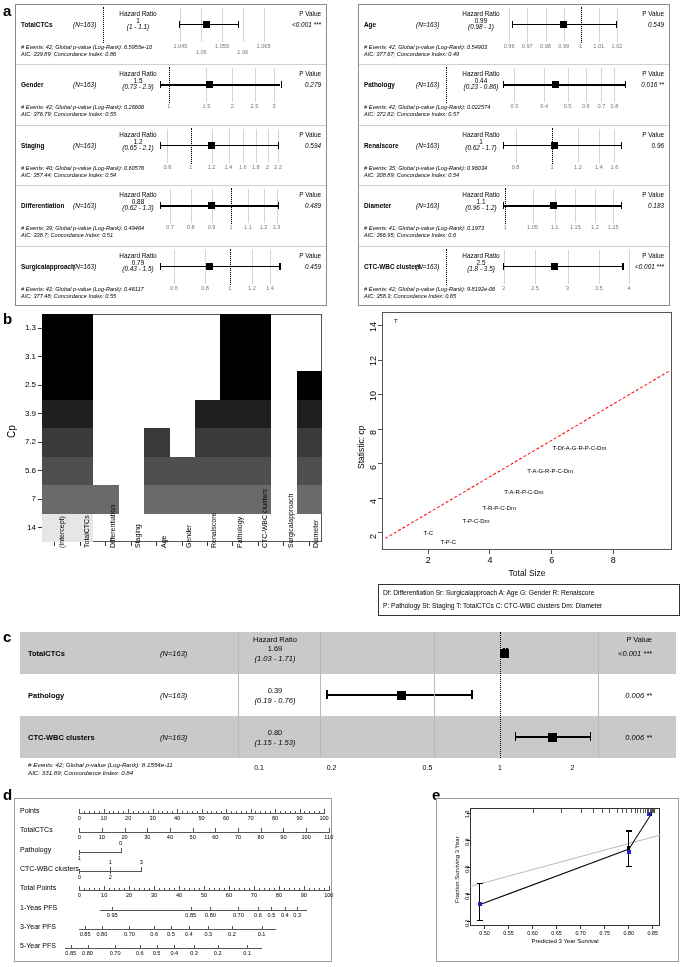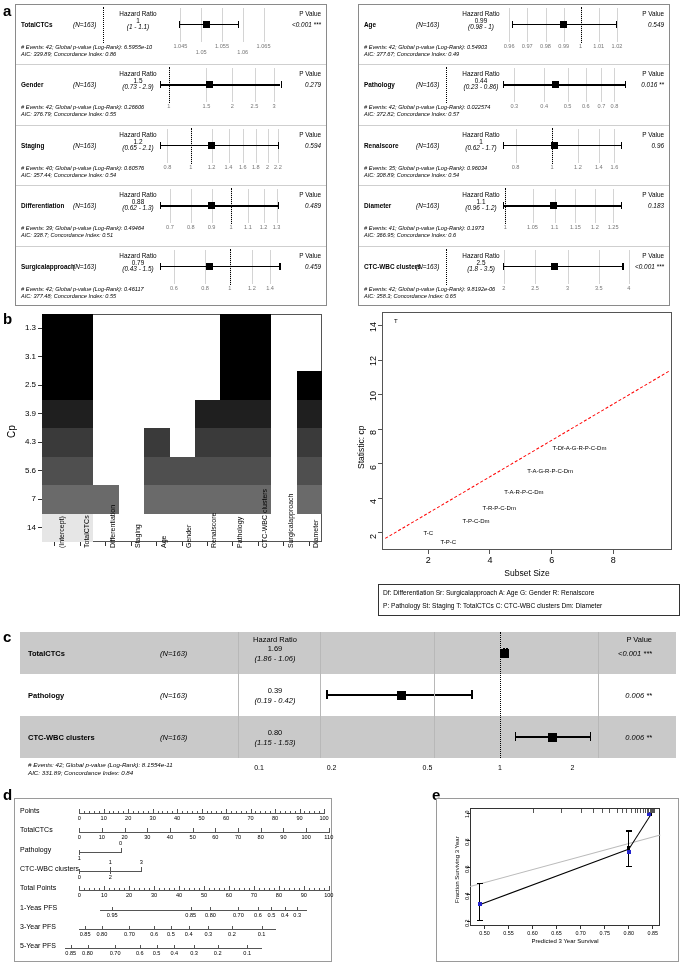--- a/index.html
+++ b/index.html
@@ -350,21 +350,21 @@
     <div style="position:absolute;left:38px;top:413.25px;width:4px;height:1px;background:#333;"></div>
     <div style="position:absolute;left:8px;top:408.75px;width:28px;text-align:right;font-size:8px;">3.9</div>
     <div class="hm-cell" style="left:42px;top:428px;width:25.854545454545452px;height:28.9px;background:#3a3a3a;"></div>
     <div class="hm-cell" style="left:67.45454545454545px;top:428px;width:25.854545454545452px;height:28.9px;background:#3a3a3a;"></div>
     <div class="hm-cell" style="left:143.8181818181818px;top:428px;width:25.854545454545452px;height:28.9px;background:#3a3a3a;"></div>
     <div class="hm-cell" style="left:194.72727272727272px;top:428px;width:25.854545454545452px;height:28.9px;background:#3a3a3a;"></div>
     <div class="hm-cell" style="left:220.1818181818182px;top:428px;width:25.854545454545452px;height:28.9px;background:#3a3a3a;"></div>
     <div class="hm-cell" style="left:245.63636363636363px;top:428px;width:25.854545454545452px;height:28.9px;background:#3a3a3a;"></div>
     <div class="hm-cell" style="left:296.5454545454545px;top:428px;width:25.854545454545452px;height:28.9px;background:#3a3a3a;"></div>
     <div style="position:absolute;left:38px;top:441.75px;width:4px;height:1px;background:#333;"></div>
-    <div style="position:absolute;left:8px;top:437.25px;width:28px;text-align:right;font-size:8px;">4.3</div>
+    <div style="position:absolute;left:8px;top:437.25px;width:28px;text-align:right;font-size:8px;">7.2</div>
     <div class="hm-cell" style="left:42px;top:456.5px;width:25.854545454545452px;height:28.9px;background:#4f4f4f;"></div>
     <div class="hm-cell" style="left:67.45454545454545px;top:456.5px;width:25.854545454545452px;height:28.9px;background:#4f4f4f;"></div>
     <div class="hm-cell" style="left:143.8181818181818px;top:456.5px;width:25.854545454545452px;height:28.9px;background:#4f4f4f;"></div>
     <div class="hm-cell" style="left:169.27272727272725px;top:456.5px;width:25.854545454545452px;height:28.9px;background:#4f4f4f;"></div>
     <div class="hm-cell" style="left:194.72727272727272px;top:456.5px;width:25.854545454545452px;height:28.9px;background:#4f4f4f;"></div>
     <div class="hm-cell" style="left:220.1818181818182px;top:456.5px;width:25.854545454545452px;height:28.9px;background:#4f4f4f;"></div>
     <div class="hm-cell" style="left:245.63636363636363px;top:456.5px;width:25.854545454545452px;height:28.9px;background:#4f4f4f;"></div>
     <div class="hm-cell" style="left:296.5454545454545px;top:456.5px;width:25.854545454545452px;height:28.9px;background:#4f4f4f;"></div>
     <div style="position:absolute;left:38px;top:470.25px;width:4px;height:1px;background:#333;"></div>
     <div style="position:absolute;left:8px;top:465.75px;width:28px;text-align:right;font-size:8px;">5.6</div>
@@ -433,43 +433,43 @@
     <div style="position:absolute;left:378px;top:463.268115942029px;width:4px;height:1px;background:#555;"></div>
     <div style="position:absolute;left:368px;top:469.768115942029px;transform:rotate(-90deg);transform-origin:0 0;font-size:9px;">6</div>
     <div style="position:absolute;left:378px;top:428.7753623188406px;width:4px;height:1px;background:#555;"></div>
     <div style="position:absolute;left:368px;top:435.2753623188406px;transform:rotate(-90deg);transform-origin:0 0;font-size:9px;">8</div>
     <div style="position:absolute;left:378px;top:394.28260869565213px;width:4px;height:1px;background:#555;"></div>
     <div style="position:absolute;left:368px;top:400.78260869565213px;transform:rotate(-90deg);transform-origin:0 0;font-size:9px;">10</div>
     <div style="position:absolute;left:378px;top:359.78985507246375px;width:4px;height:1px;background:#555;"></div>
     <div style="position:absolute;left:368px;top:366.28985507246375px;transform:rotate(-90deg);transform-origin:0 0;font-size:9px;">12</div>
     <div style="position:absolute;left:378px;top:325.2971014492754px;width:4px;height:1px;background:#555;"></div>
     <div style="position:absolute;left:368px;top:331.7971014492754px;transform:rotate(-90deg);transform-origin:0 0;font-size:9px;">14</div>
-    <div class="cp-ax" style="left:497px;top:568px;width:60px;text-align:center;font-weight:normal;">Subset Size</div>
+    <div class="cp-ax" style="left:497px;top:568px;width:60px;text-align:center;font-weight:normal;">Total Size</div>
     <div class="cp-ax" style="left:356px;top:469px;transform:rotate(-90deg);transform-origin:0 0;">Statistic: cp</div>
     <div style="position:absolute;left:378px;top:584px;width:302px;height:32px;border:1px solid #333;background:#fff;"></div>
     <div style="position:absolute;left:383px;top:589px;width:292px;font-size:6.6px;">Df: Differentiation  Sr: Surgicalapproach   A: Age  G: Gender    R: Renalscore</div>
     <div style="position:absolute;left:383px;top:602px;width:292px;font-size:6.6px;">P: Pathology  St: Staging  T: TotalCTCs  C: CTC-WBC clusters  Dm: Diameter</div>
   </div>
 
 <div class="panel-letter" style="left:3px; top:628px;">c</div>
 <div id="panel-c">
     <div style="position:absolute;left:20px;top:632px;width:656px;height:42px;background:#c9c9c9;"></div>
     <div style="position:absolute;left:28px;top:649px;font-size:7.5px;font-weight:bold;">TotalCTCs</div>
     <div style="position:absolute;left:160px;top:649px;font-size:7.5px;font-style:italic;">(N=163)</div>
     <div style="position:absolute;left:230px;top:644px;width:90px;text-align:center;font-size:7.5px;">1.69</div>
-    <div style="position:absolute;left:230px;top:654px;width:90px;text-align:center;font-size:7.5px;font-style:italic;">(1.86 - 1.06)</div>
+    <div style="position:absolute;left:230px;top:654px;width:90px;text-align:center;font-size:7.5px;font-style:italic;">(1.03 - 1.71)</div>
     <div style="position:absolute;left:580px;top:649px;width:72px;text-align:right;font-size:7.5px;font-style:italic;">&lt;0.001 ***</div>
     <div class="whisker" style="left:503.1186011950965px;top:652px;width:3.0049102763282463px;height:1.6px;"></div>
     <div class="cap" style="left:503.1186011950965px;top:648px;height:9px;width:1.6px;"></div>
     <div class="cap" style="left:506.12351147142476px;top:648px;height:9px;width:1.6px;"></div>
     <div class="marker" style="left:499.62985400992545px;top:648.5px;width:9px;height:9px;"></div>
     <div style="position:absolute;left:28px;top:691px;font-size:7.5px;font-weight:bold;">Pathology</div>
     <div style="position:absolute;left:160px;top:691px;font-size:7.5px;font-style:italic;">(N=163)</div>
     <div style="position:absolute;left:230px;top:686px;width:90px;text-align:center;font-size:7.5px;">0.39</div>
-    <div style="position:absolute;left:230px;top:696px;width:90px;text-align:center;font-size:7.5px;font-style:italic;">(0.19 - 0.42)</div>
+    <div style="position:absolute;left:230px;top:696px;width:90px;text-align:center;font-size:7.5px;font-style:italic;">(0.19 - 0.76)</div>
     <div style="position:absolute;left:580px;top:691px;width:72px;text-align:right;font-size:7.5px;font-style:italic;">0.006 **</div>
     <div class="whisker" style="left:326.2063376524869px;top:694px;width:145.094908002208px;height:1.6px;"></div>
     <div class="cap" style="left:326.2063376524869px;top:690px;height:9px;width:1.6px;"></div>
     <div class="cap" style="left:471.3012456546949px;top:690px;height:9px;width:1.6px;"></div>
     <div class="marker" style="left:396.9724861211563px;top:690.5px;width:9px;height:9px;"></div>
     <div style="position:absolute;left:20px;top:716px;width:656px;height:42px;background:#c9c9c9;"></div>
     <div style="position:absolute;left:28px;top:733px;font-size:7.5px;font-weight:bold;">CTC-WBC clusters</div>
     <div style="position:absolute;left:160px;top:733px;font-size:7.5px;font-style:italic;">(N=163)</div>
     <div style="position:absolute;left:230px;top:728px;width:90px;text-align:center;font-size:7.5px;">0.80</div>
     <div style="position:absolute;left:230px;top:738px;width:90px;text-align:center;font-size:7.5px;font-style:italic;">(1.15 - 1.53)</div>

